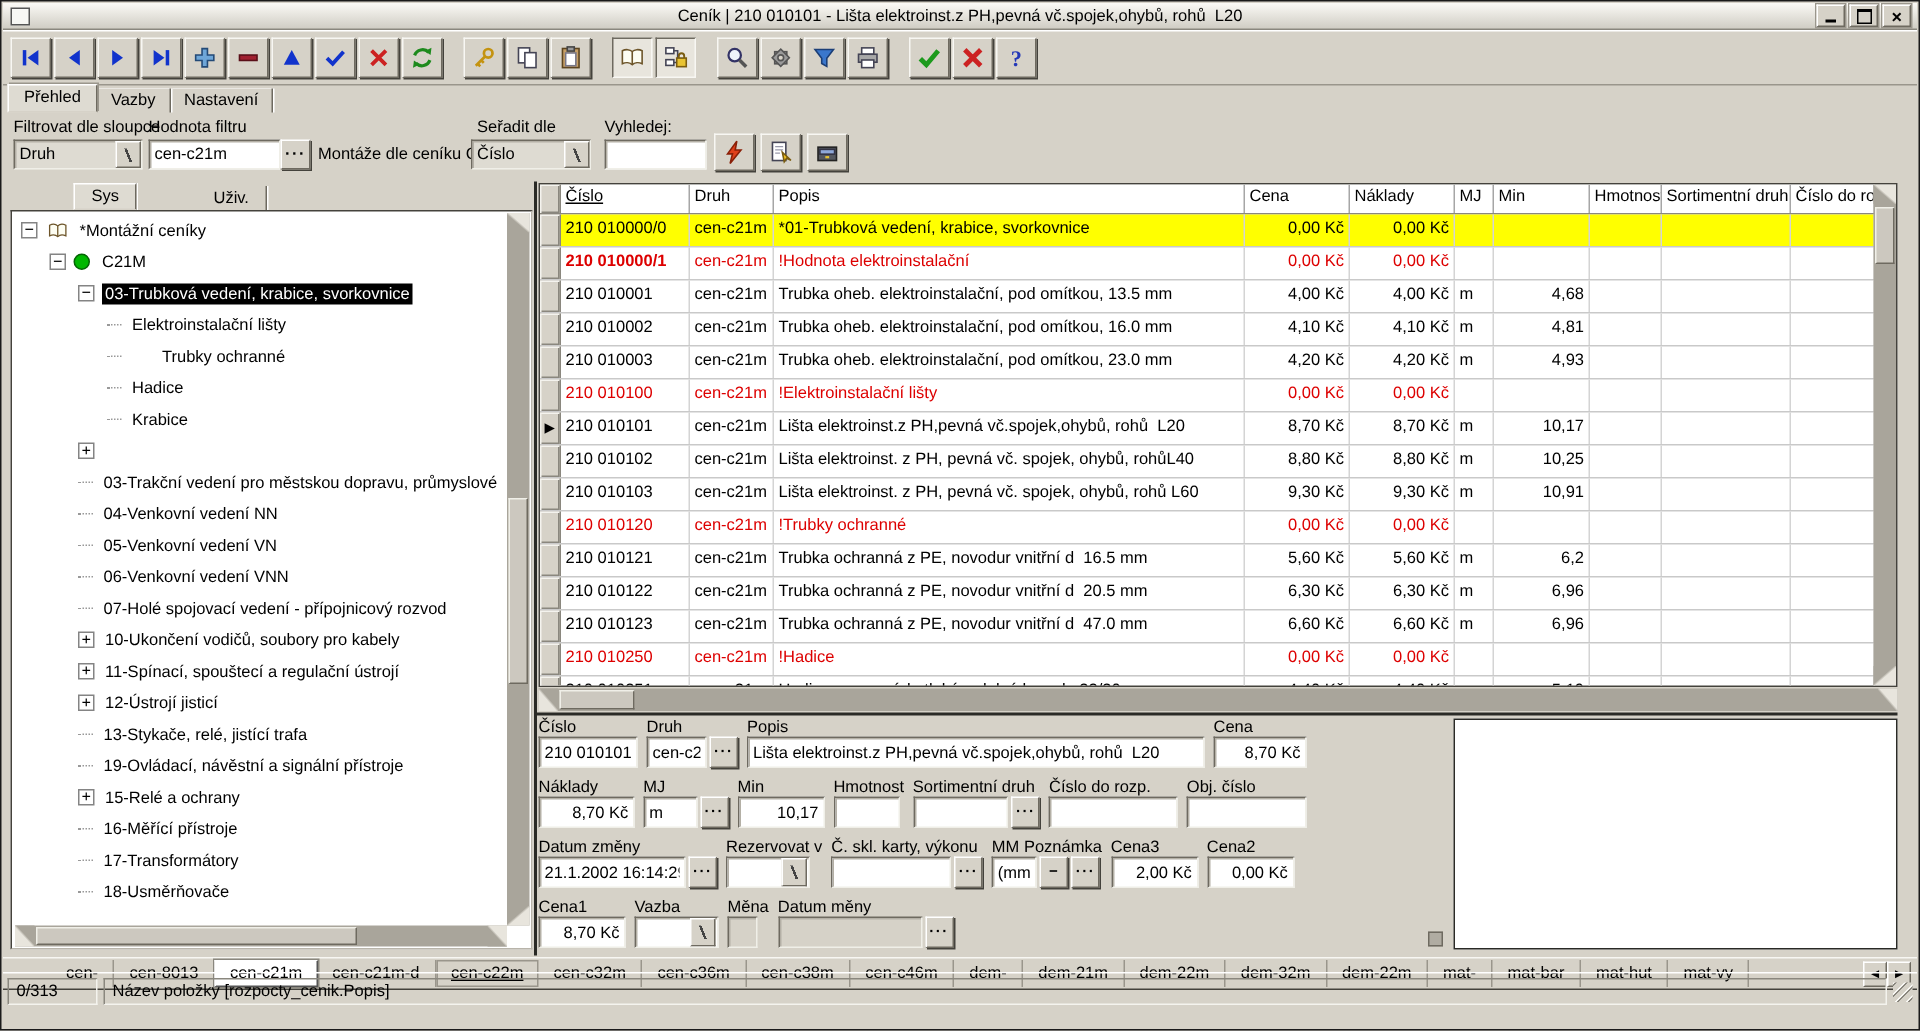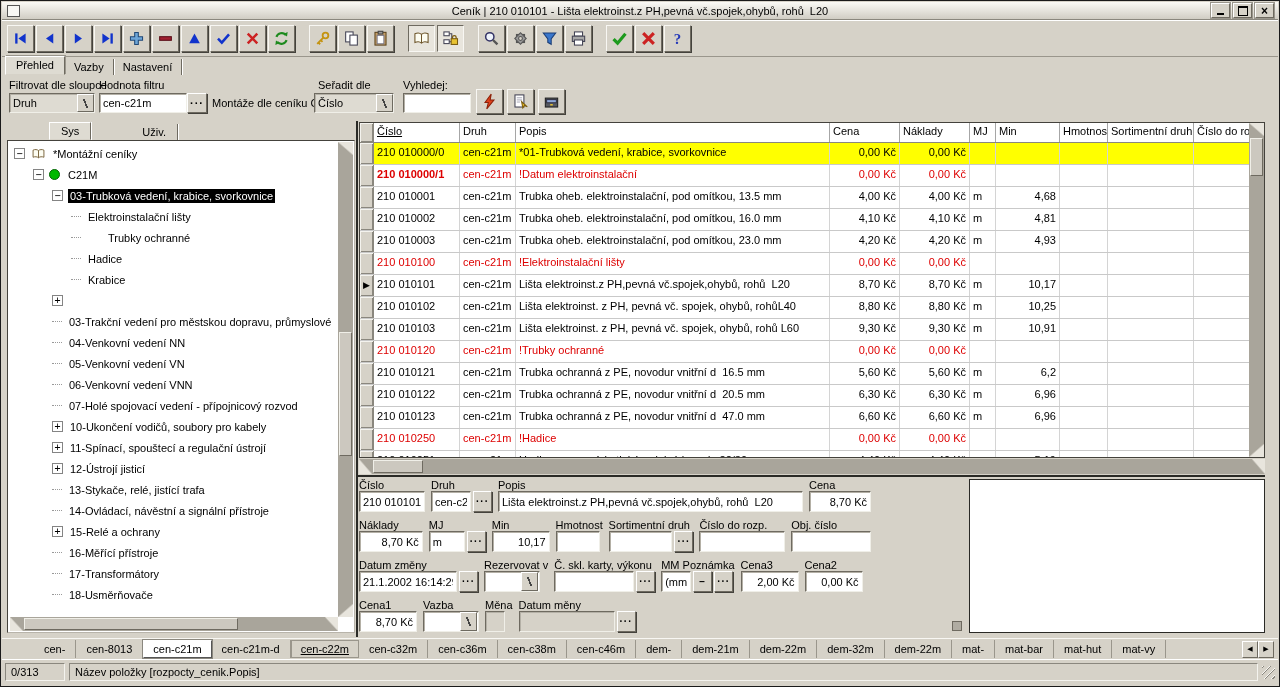--- a/index.html
+++ b/index.html
@@ -103,21 +103,21 @@
 
   
   .btabs{position:absolute;left:1px;right:1px;top:637px;height:22px;display:flex;align-items:center;padding-left:32px;box-sizing:border-box;border-top:1px solid #f8f7f3;border-bottom:1px solid #44423c;background:#d6d2c8;}
   .btab{padding:3px 10px;border-right:1px solid #9a968c;white-space:pre;}
   .btab.active{background:#fff;border:1px solid;border-color:#fff #555 #555 #fff;box-shadow:0 0 0 1px #8a877e;padding:2px 9px;}
   .btab.underline{text-decoration:underline;border:1px solid #9a968c;padding:2px 9px;}
   .tab-arrows{margin-left:auto;display:flex;margin-right:4px;}
   .tarr{width:16px;height:17px;background:#d6d2c8;border:1px solid;border-color:#fff #6e6a60 #6e6a60 #fff;display:flex;align-items:center;justify-content:center;font-size:7px;box-sizing:border-box;}
 
   
-  .statusbar{position:absolute;left:1px;right:1px;bottom:1px;height:26px;display:flex;align-items:center;padding:12px 3px;gap:4px;box-sizing:border-box;box-shadow:inset 0 1px 0 #fff;}
+  .statusbar{position:absolute;left:1px;right:1px;bottom:12px;height:26px;display:flex;align-items:center;padding:12px 3px;gap:4px;box-sizing:border-box;box-shadow:inset 0 1px 0 #fff;}
   .spanel{height:18px;border:1px solid;border-color:#8a877e #f4f3ee #f4f3ee #8a877e;display:flex;align-items:center;padding:0 5px;box-sizing:border-box;white-space:pre;}
   #sp1{width:60px;}
   #sp2{flex:1;}
   .grip{width:13px;height:13px;flex:none;background:repeating-linear-gradient(135deg,#f8f7f3 0 1px,#8a877e 1px 2px,#d6d2c8 2px 5px);}
 </style>
 </head>
 <body>
 
 <div id="window">
 
@@ -396,21 +396,21 @@
         <div class="tnode" style="padding-left: 42px;"><span class="expander">+</span></div>
         <div class="tnode" style="padding-left: 42px;"><span class="tline"></span><span class="tlabel">03-Trakční vedení pro městskou dopravu, průmyslové</span></div>
         <div class="tnode" style="padding-left: 42px;"><span class="tline"></span><span class="tlabel">04-Venkovní vedení NN</span></div>
         <div class="tnode" style="padding-left: 42px;"><span class="tline"></span><span class="tlabel">05-Venkovní vedení VN</span></div>
         <div class="tnode" style="padding-left: 42px;"><span class="tline"></span><span class="tlabel">06-Venkovní vedení VNN</span></div>
         <div class="tnode" style="padding-left: 42px;"><span class="tline"></span><span class="tlabel">07-Holé spojovací vedení - přípojnicový rozvod</span></div>
         <div class="tnode" style="padding-left: 42px;"><span class="expander">+</span><span class="tlabel">10-Ukončení vodičů, soubory pro kabely</span></div>
         <div class="tnode" style="padding-left: 42px;"><span class="expander">+</span><span class="tlabel">11-Spínací, spouštecí a regulační ústrojí</span></div>
         <div class="tnode" style="padding-left: 42px;"><span class="expander">+</span><span class="tlabel">12-Ústrojí jisticí</span></div>
         <div class="tnode" style="padding-left: 42px;"><span class="tline"></span><span class="tlabel">13-Stykače, relé, jistící trafa</span></div>
-        <div class="tnode" style="padding-left: 42px;"><span class="tline"></span><span class="tlabel">14-Ovládací, návěstní a signální přístroje</span></div>
+        <div class="tnode" style="padding-left: 42px;"><span class="tline"></span><span class="tlabel">19-Ovládací, návěstní a signální přístroje</span></div>
         <div class="tnode" style="padding-left: 42px;"><span class="expander">+</span><span class="tlabel">15-Relé a ochrany</span></div>
         <div class="tnode" style="padding-left: 42px;"><span class="tline"></span><span class="tlabel">16-Měřící přístroje</span></div>
         <div class="tnode" style="padding-left: 42px;"><span class="tline"></span><span class="tlabel">17-Transformátory</span></div>
         <div class="tnode" style="padding-left: 42px;"><span class="tline"></span><span class="tlabel">18-Usměrňovače</span></div>
       </div>
     <div class="vsb" style="top:1px;right:1px;bottom:15px;">
       <div class="cap-t"></div>
       <div class="thumb" style="top:40%;height:26%;"></div>
       <div class="cap-b"></div>
     </div>
@@ -448,21 +448,21 @@
           <div class="cell" style="width: 26px;"></div>
           <div class="cell a-right" style="width: 64px;"></div>
           <div class="cell" style="width: 48px;"></div>
           <div class="cell" style="width: 86px;"></div>
           <div class="cell" style="width: 56px;"></div>
         </div>
         <div class="trow red">
           <div class="cell marker"></div>
           <div class="cell" style="width: 86px; font-weight: bold;">210 010000/1</div>
           <div class="cell" style="width: 56px;">cen-c21m</div>
-          <div class="cell" style="width: 314px;">!Datum elektroinstalační</div>
+          <div class="cell" style="width: 314px;">!Hodnota elektroinstalační</div>
           <div class="cell a-right" style="width: 70px;">0,00 Kč</div>
           <div class="cell a-right" style="width: 70px;">0,00 Kč</div>
           <div class="cell" style="width: 26px;"></div>
           <div class="cell a-right" style="width: 64px;"></div>
           <div class="cell" style="width: 48px;"></div>
           <div class="cell" style="width: 86px;"></div>
           <div class="cell" style="width: 56px;"></div>
         </div>
         <div class="trow normal">
           <div class="cell marker"></div>

